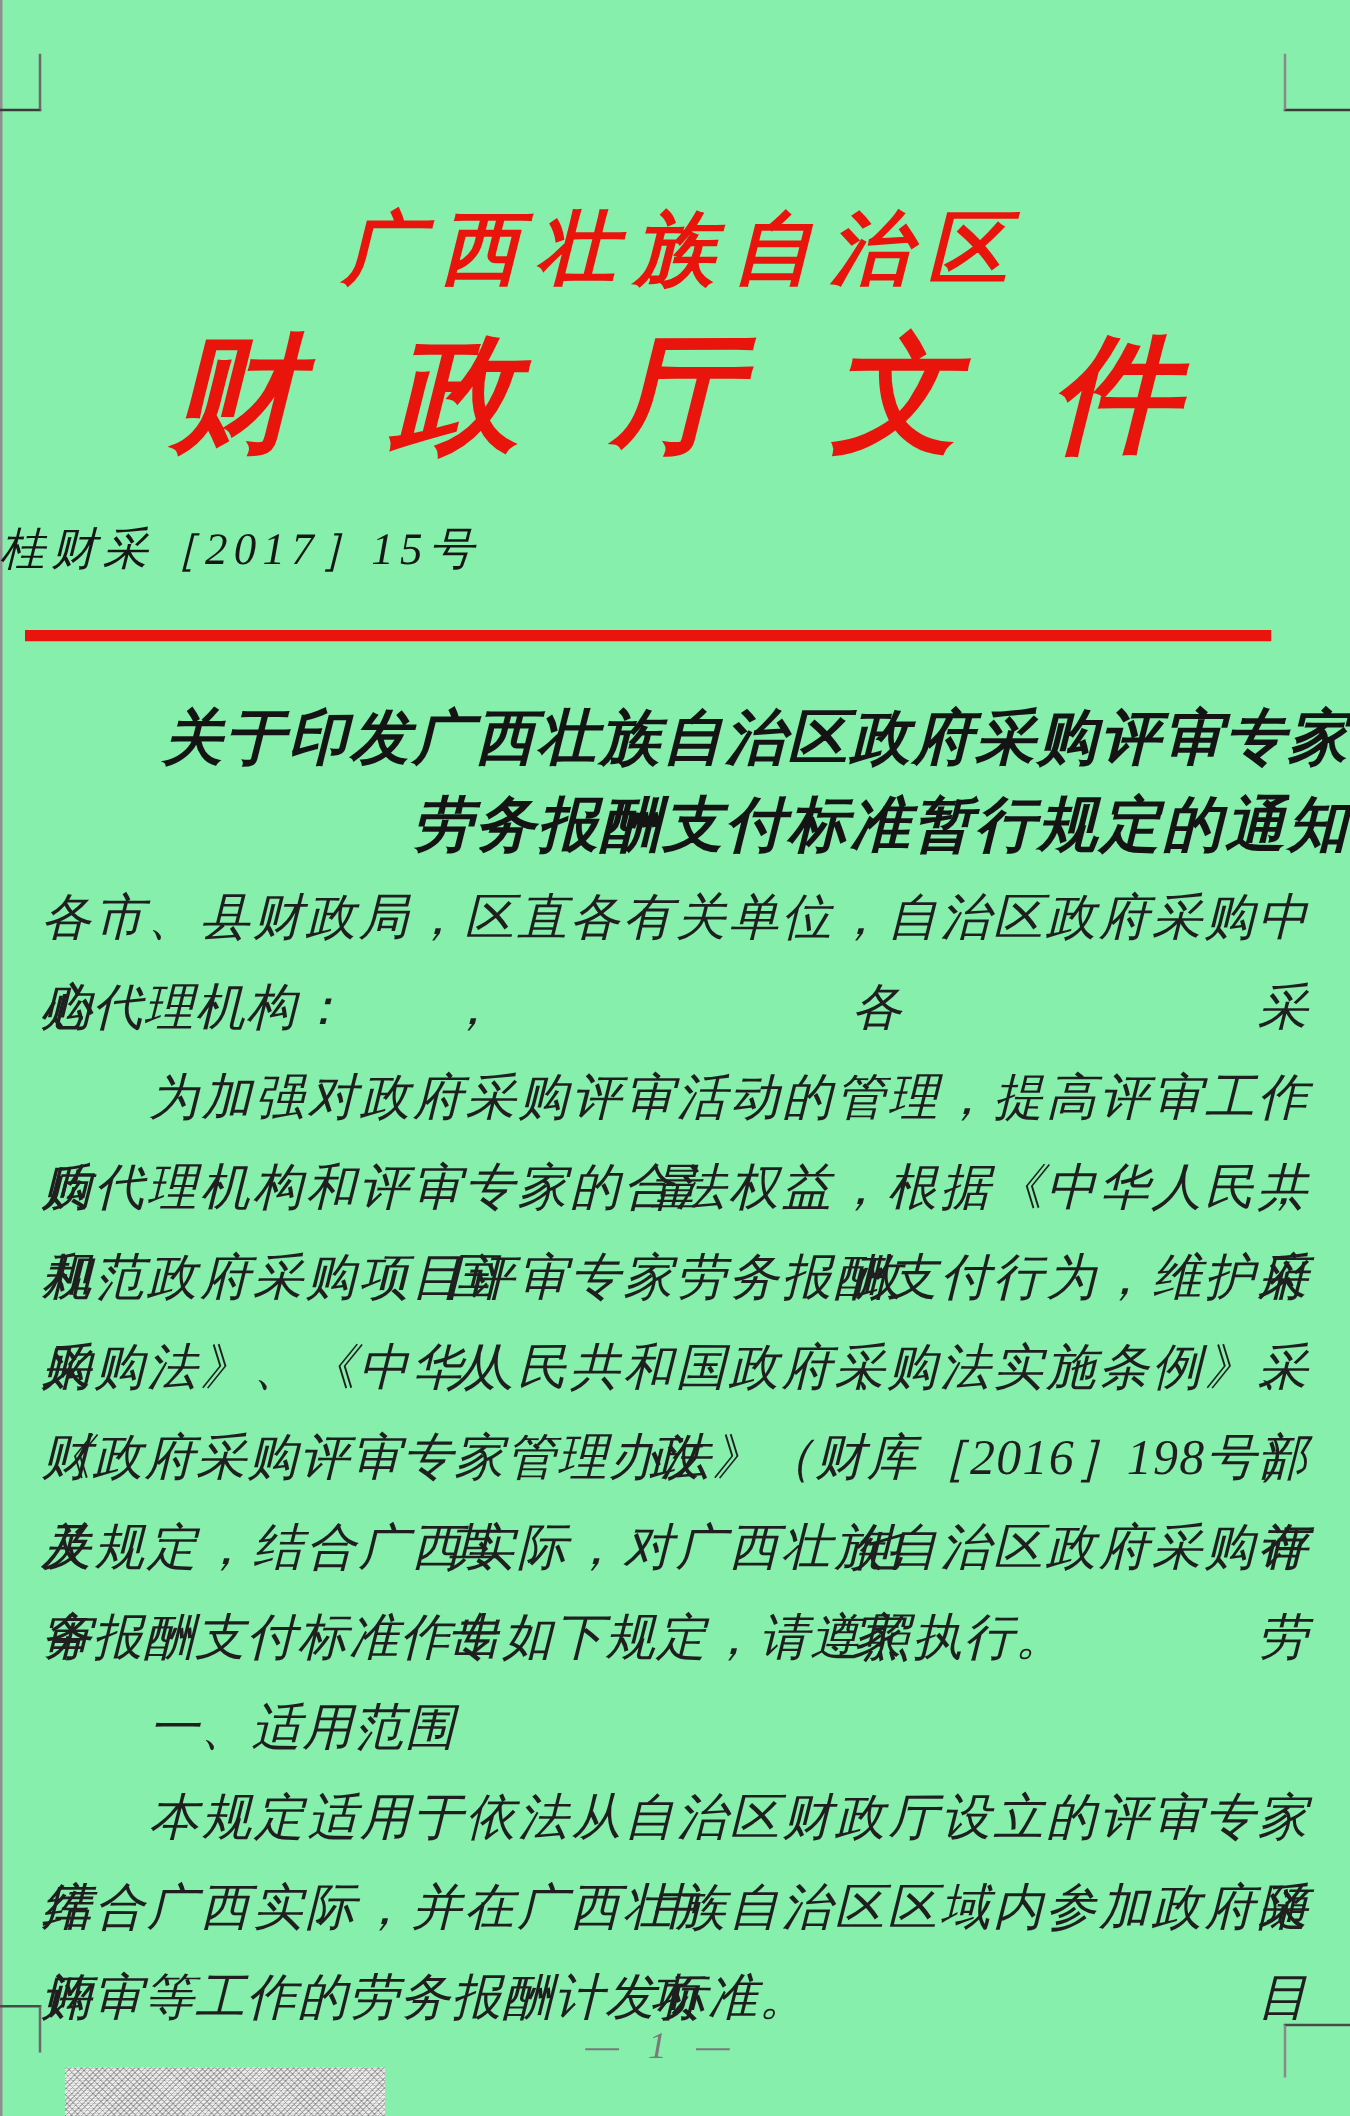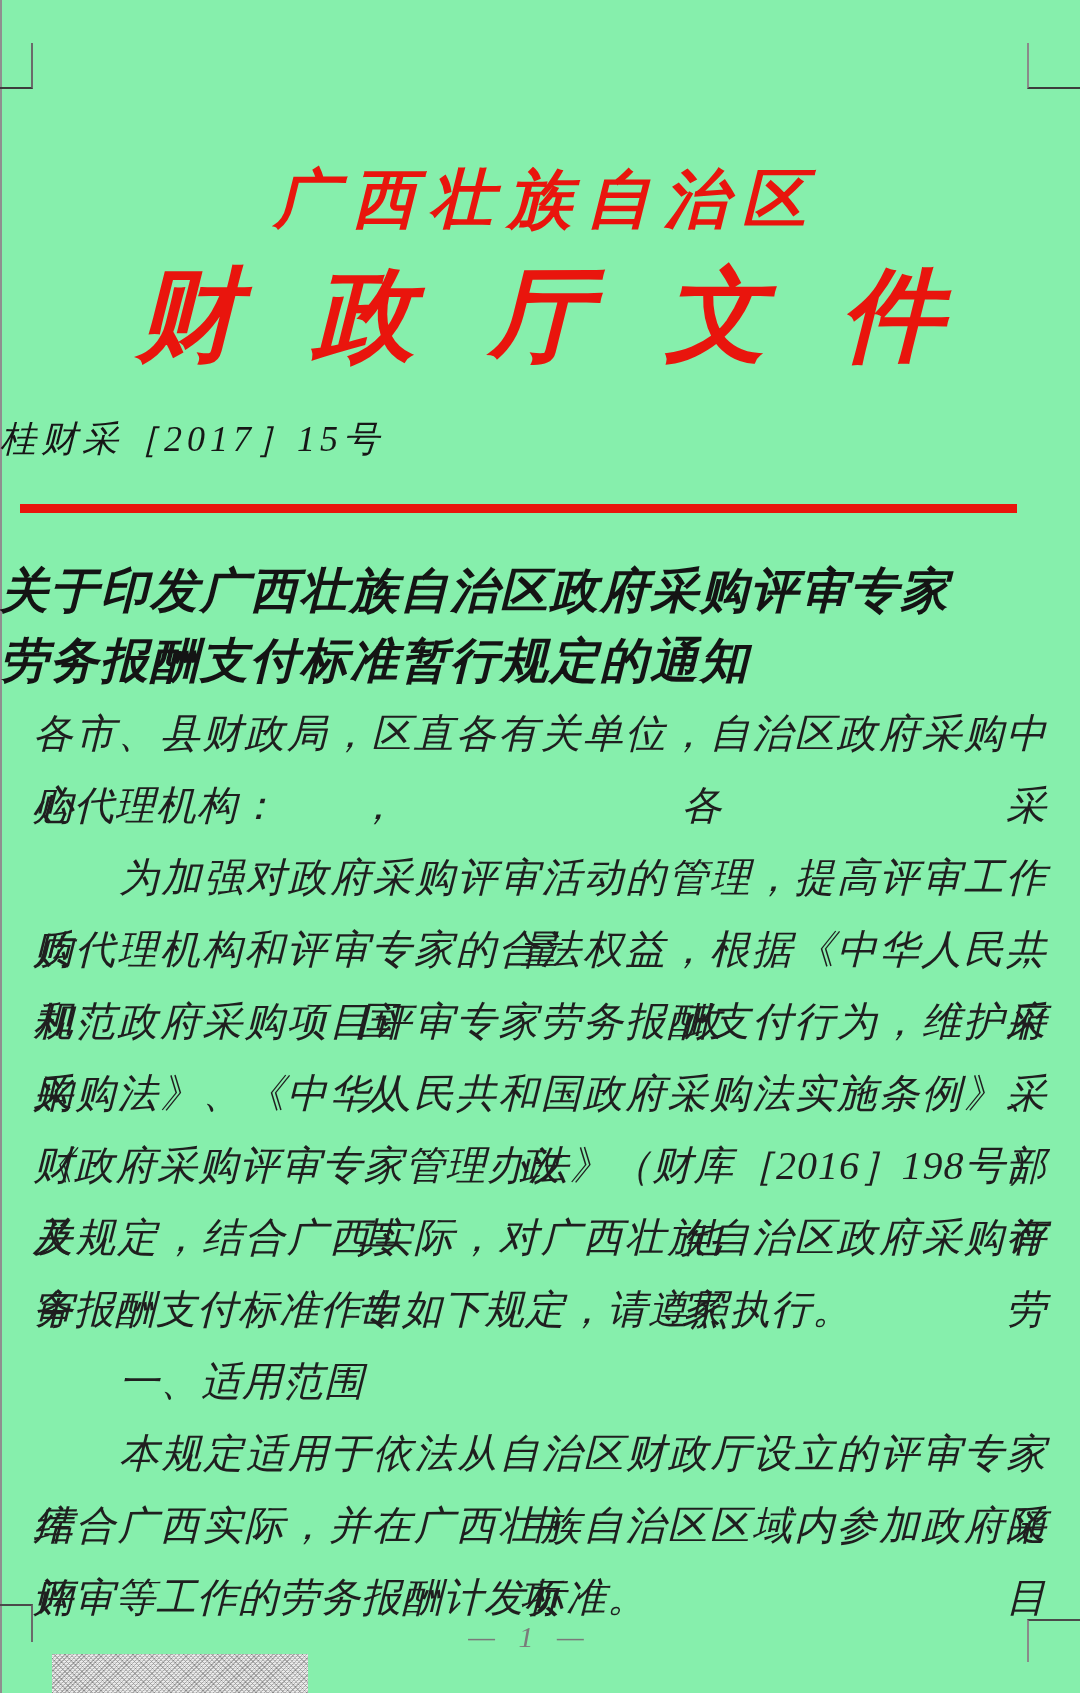--- a/index.html
+++ b/index.html
@@ -48,21 +48,21 @@
     font-size: 36px; letter-spacing: 5px;
     color: #171717;
   }
   .rule {
     position: absolute; left: 20px; top: 504px;
     width: 997px; height: 9px;
     background: var(--header-red, #e9150d);
   }
   .title {
     position: absolute; left: 0; right: 0; top: 556px;
-    margin: 0; text-align: left;
+    margin: 0; text-align: right;
     font-size: 48px; font-weight: bold;
     letter-spacing: 2px; color: #141414;
   }
   .title .tline { display: block; line-height: 70px; }
 
   .body-text {
     position: absolute; left: 33px; top: 698px;
     width: 1014px;
     font-size: 40px; line-height: 72px;
     letter-spacing: 1px;

